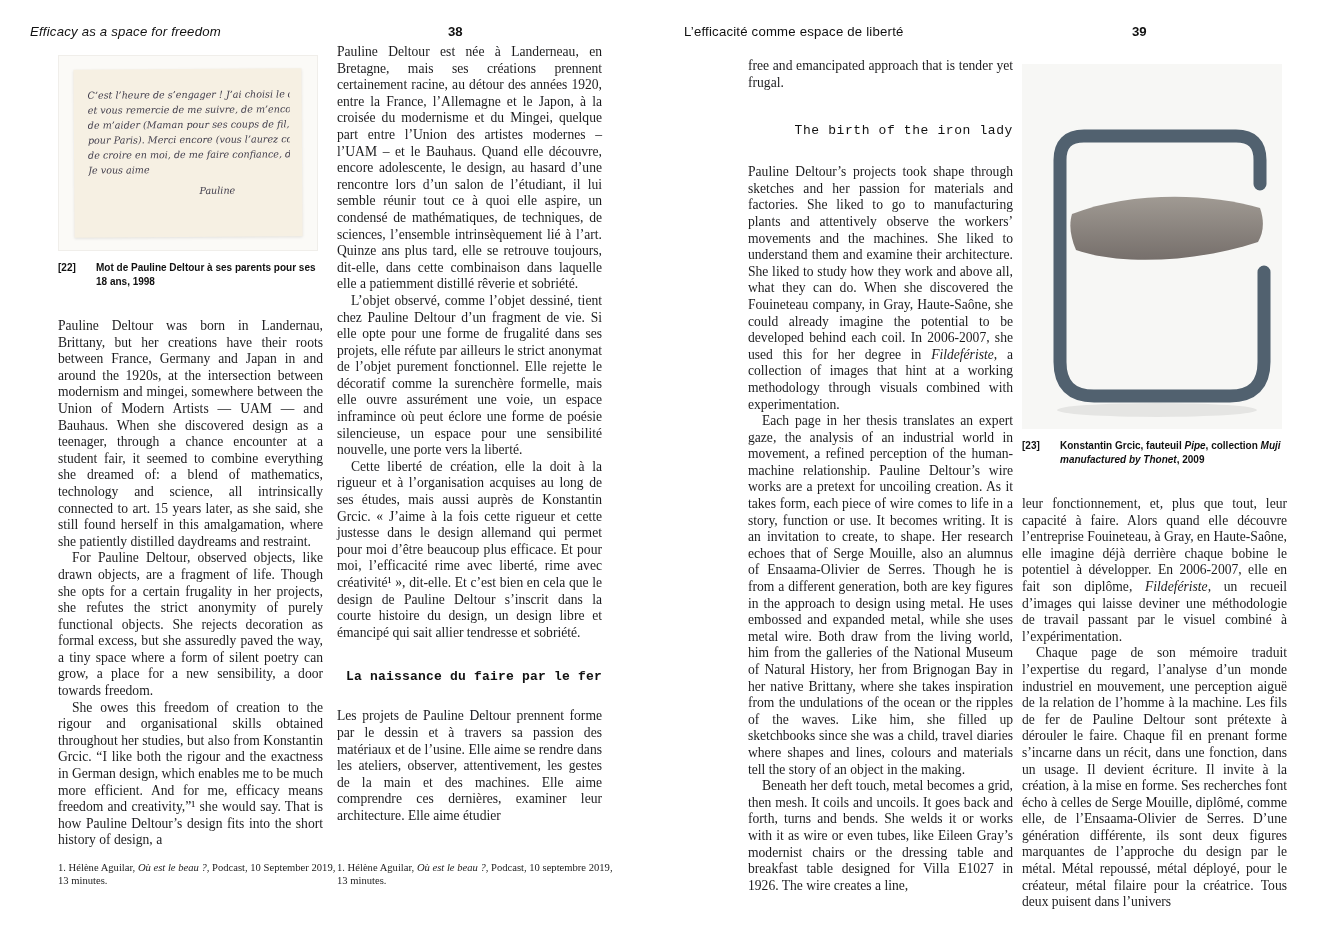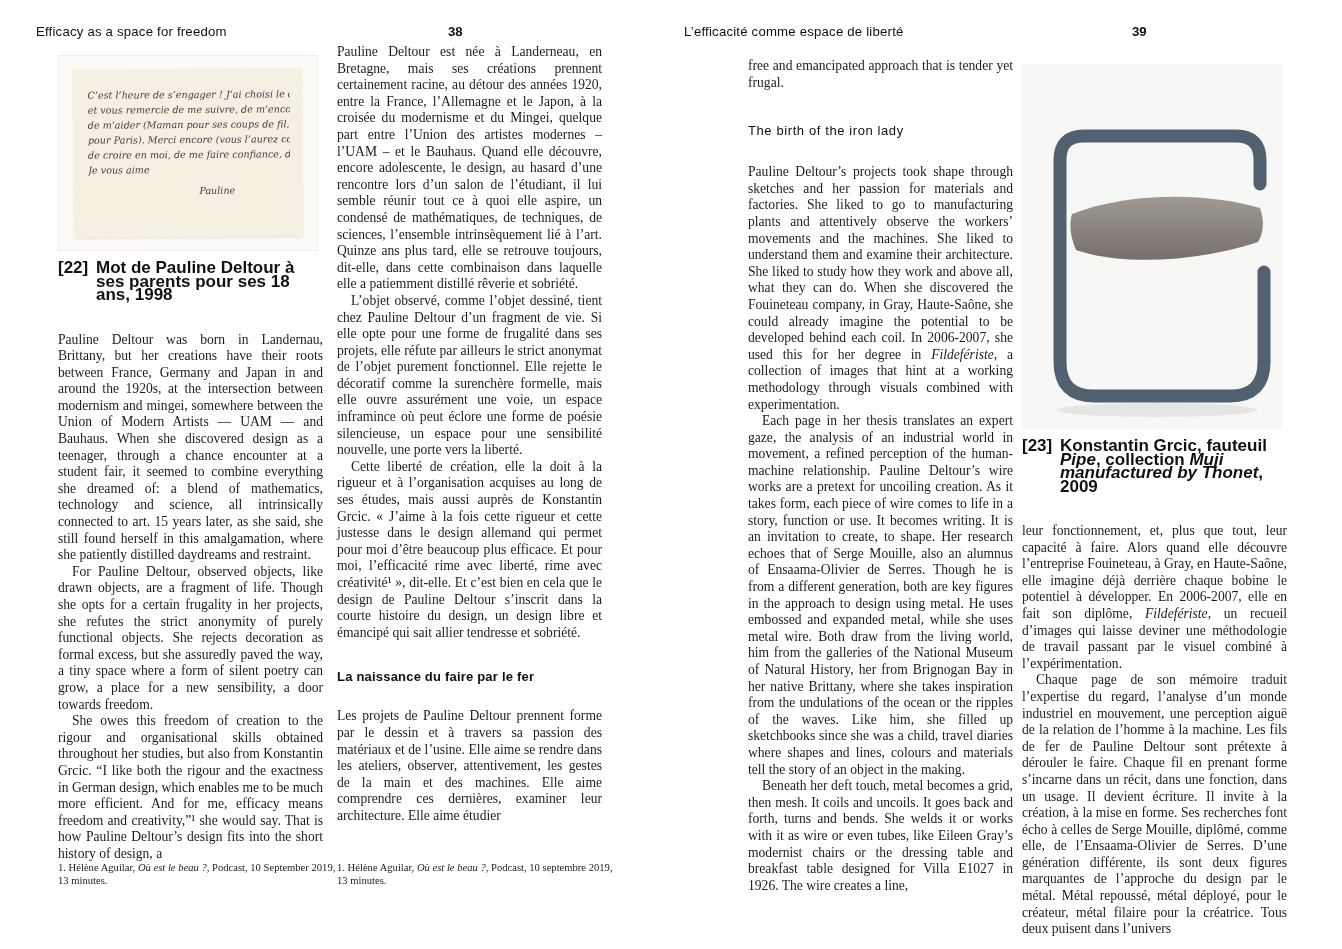--- a/index.html
+++ b/index.html
@@ -21,26 +21,26 @@
   .col{position:absolute;width:265px;}
   .col1{left:58px;top:55px;}
   .col2{left:337px;top:44px;}
   .col3{left:748px;top:58px;}
   .col4{left:1022px;top:64px;}
 
   .body-text{font-size:13.6px;line-height:16.6px;text-align:justify;color:var(--ink);}
   .body-text.indent{text-indent:14px;}
   .first-gap{margin-top:30px;}
 
-  .section-heading{font-family:Liberation Sans, sans-serif;font-size:13px;text-align:left;color:#111;}
+  .section-heading{font-family:Liberation Mono, monospace;font-size:13px;text-align:right;color:#111;}
   .heading-en{font-weight:normal;letter-spacing:.6px;margin:32px 0 26px;}
   .heading-fr{font-weight:bold;letter-spacing:.2px;margin:28px 0 24px;}
 
   
-  .caption{display:flex;margin-top:10px;font-family:"Liberation Sans",sans-serif;font-size:17px;line-height:13.5px;font-weight:bold;color:#111;}
+  .caption{display:flex;margin-top:10px;font-family:"Liberation Sans",sans-serif;font-size:10px;line-height:13.5px;font-weight:bold;color:#111;}
   .caption .ref{flex:0 0 38px;}
   .caption .cap-text{flex:1;}
   .caption .it{font-style:italic;}
 
   
   .footnote{position:absolute;width:282px;font-size:10.6px;line-height:13px;color:#222;}
   .fn-left{left:58px;top:861px;}
   .fn-mid{left:337px;top:861px;}
   .it{font-style:italic;}
 
@@ -52,21 +52,21 @@
 
   
   .chair-photo{width:260px;height:365px;background:#f7f7f5;display:flex;align-items:center;justify-content:center;}
   .chair-photo svg{display:block;}
 </style>
 </head>
 <body>
 
 <div class="spread">
 
-  <span class="running-head" style="left:36px;">Efficacy as a space for freedom</span>
+  <span class="running-head" style="left:30px;font-style:italic;">Efficacy as a space for freedom</span>
   <span class="page-num" style="left:440px;">38</span>
   <span class="running-head" style="left:684px;">L’efficacité comme espace de liberté</span>
   <span class="page-num" style="left:1124px;">39</span>
 
   <div class="col col1">
     <figure class="note-photo">
       <div class="note-card">
         <p class="hw">C’est l’heure de s’engager ! J’ai choisi le design</p>
         <p class="hw">et vous remercie de me suivre, de m’encourager,</p>
         <p class="hw">de m’aider (Maman pour ses coups de fil, Papa</p>

